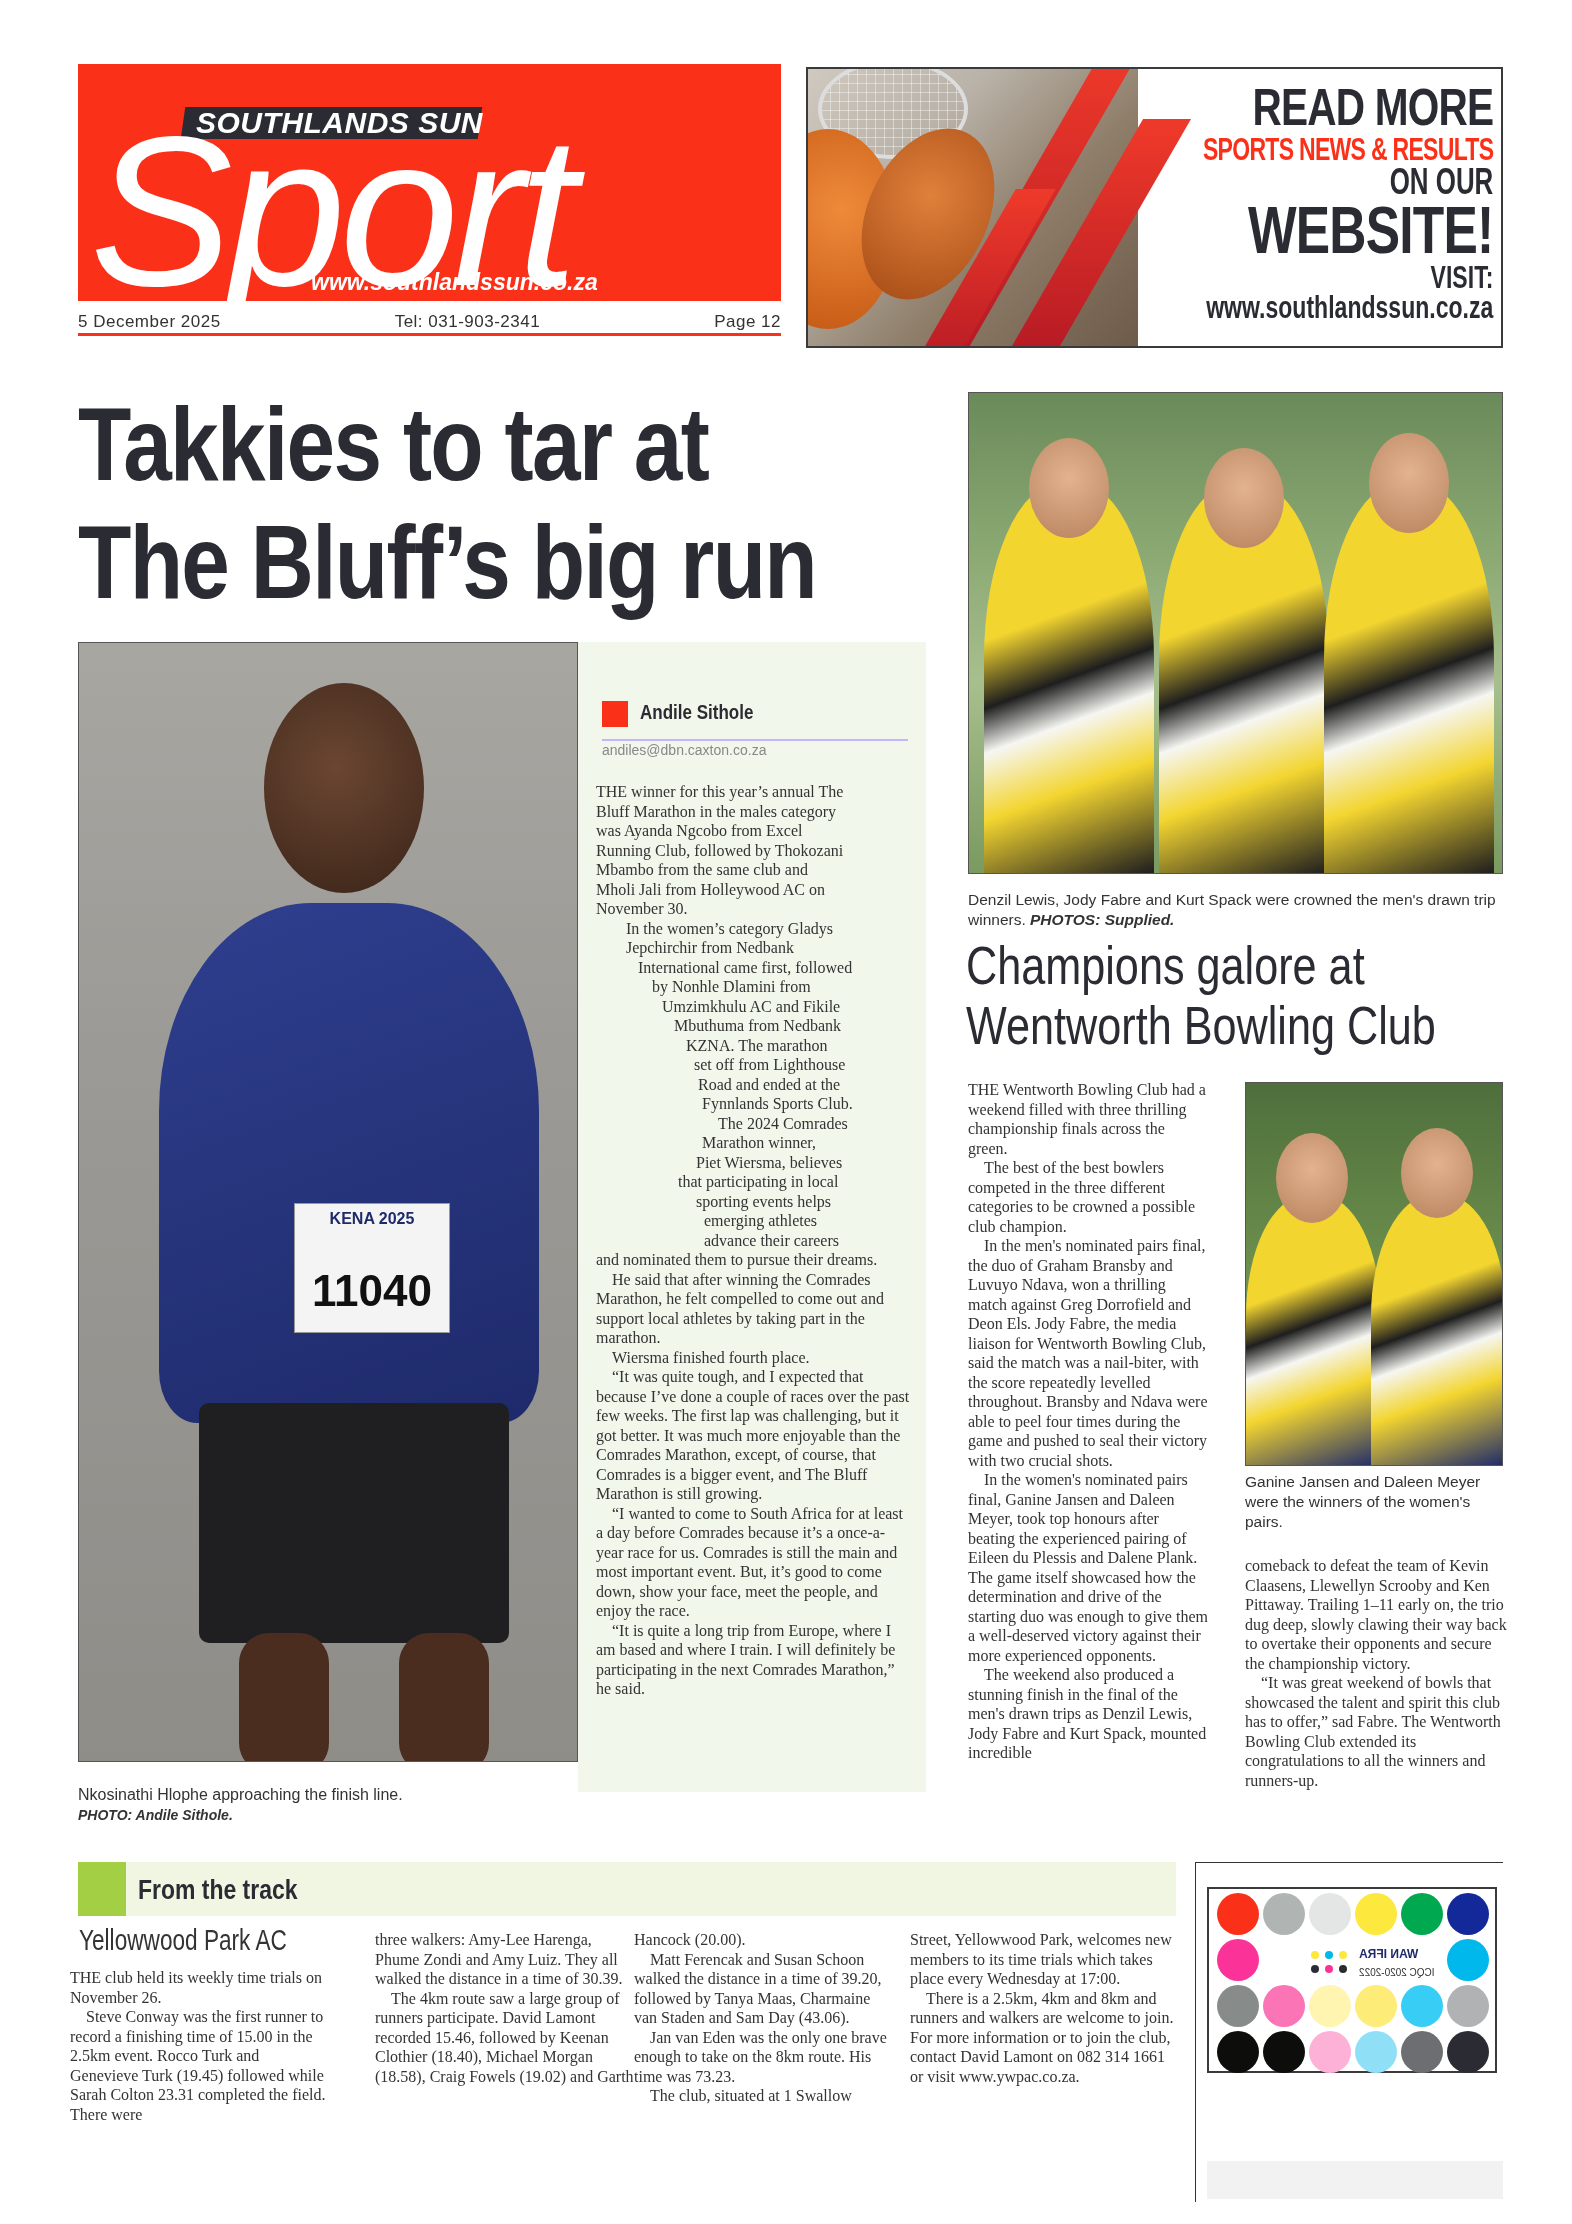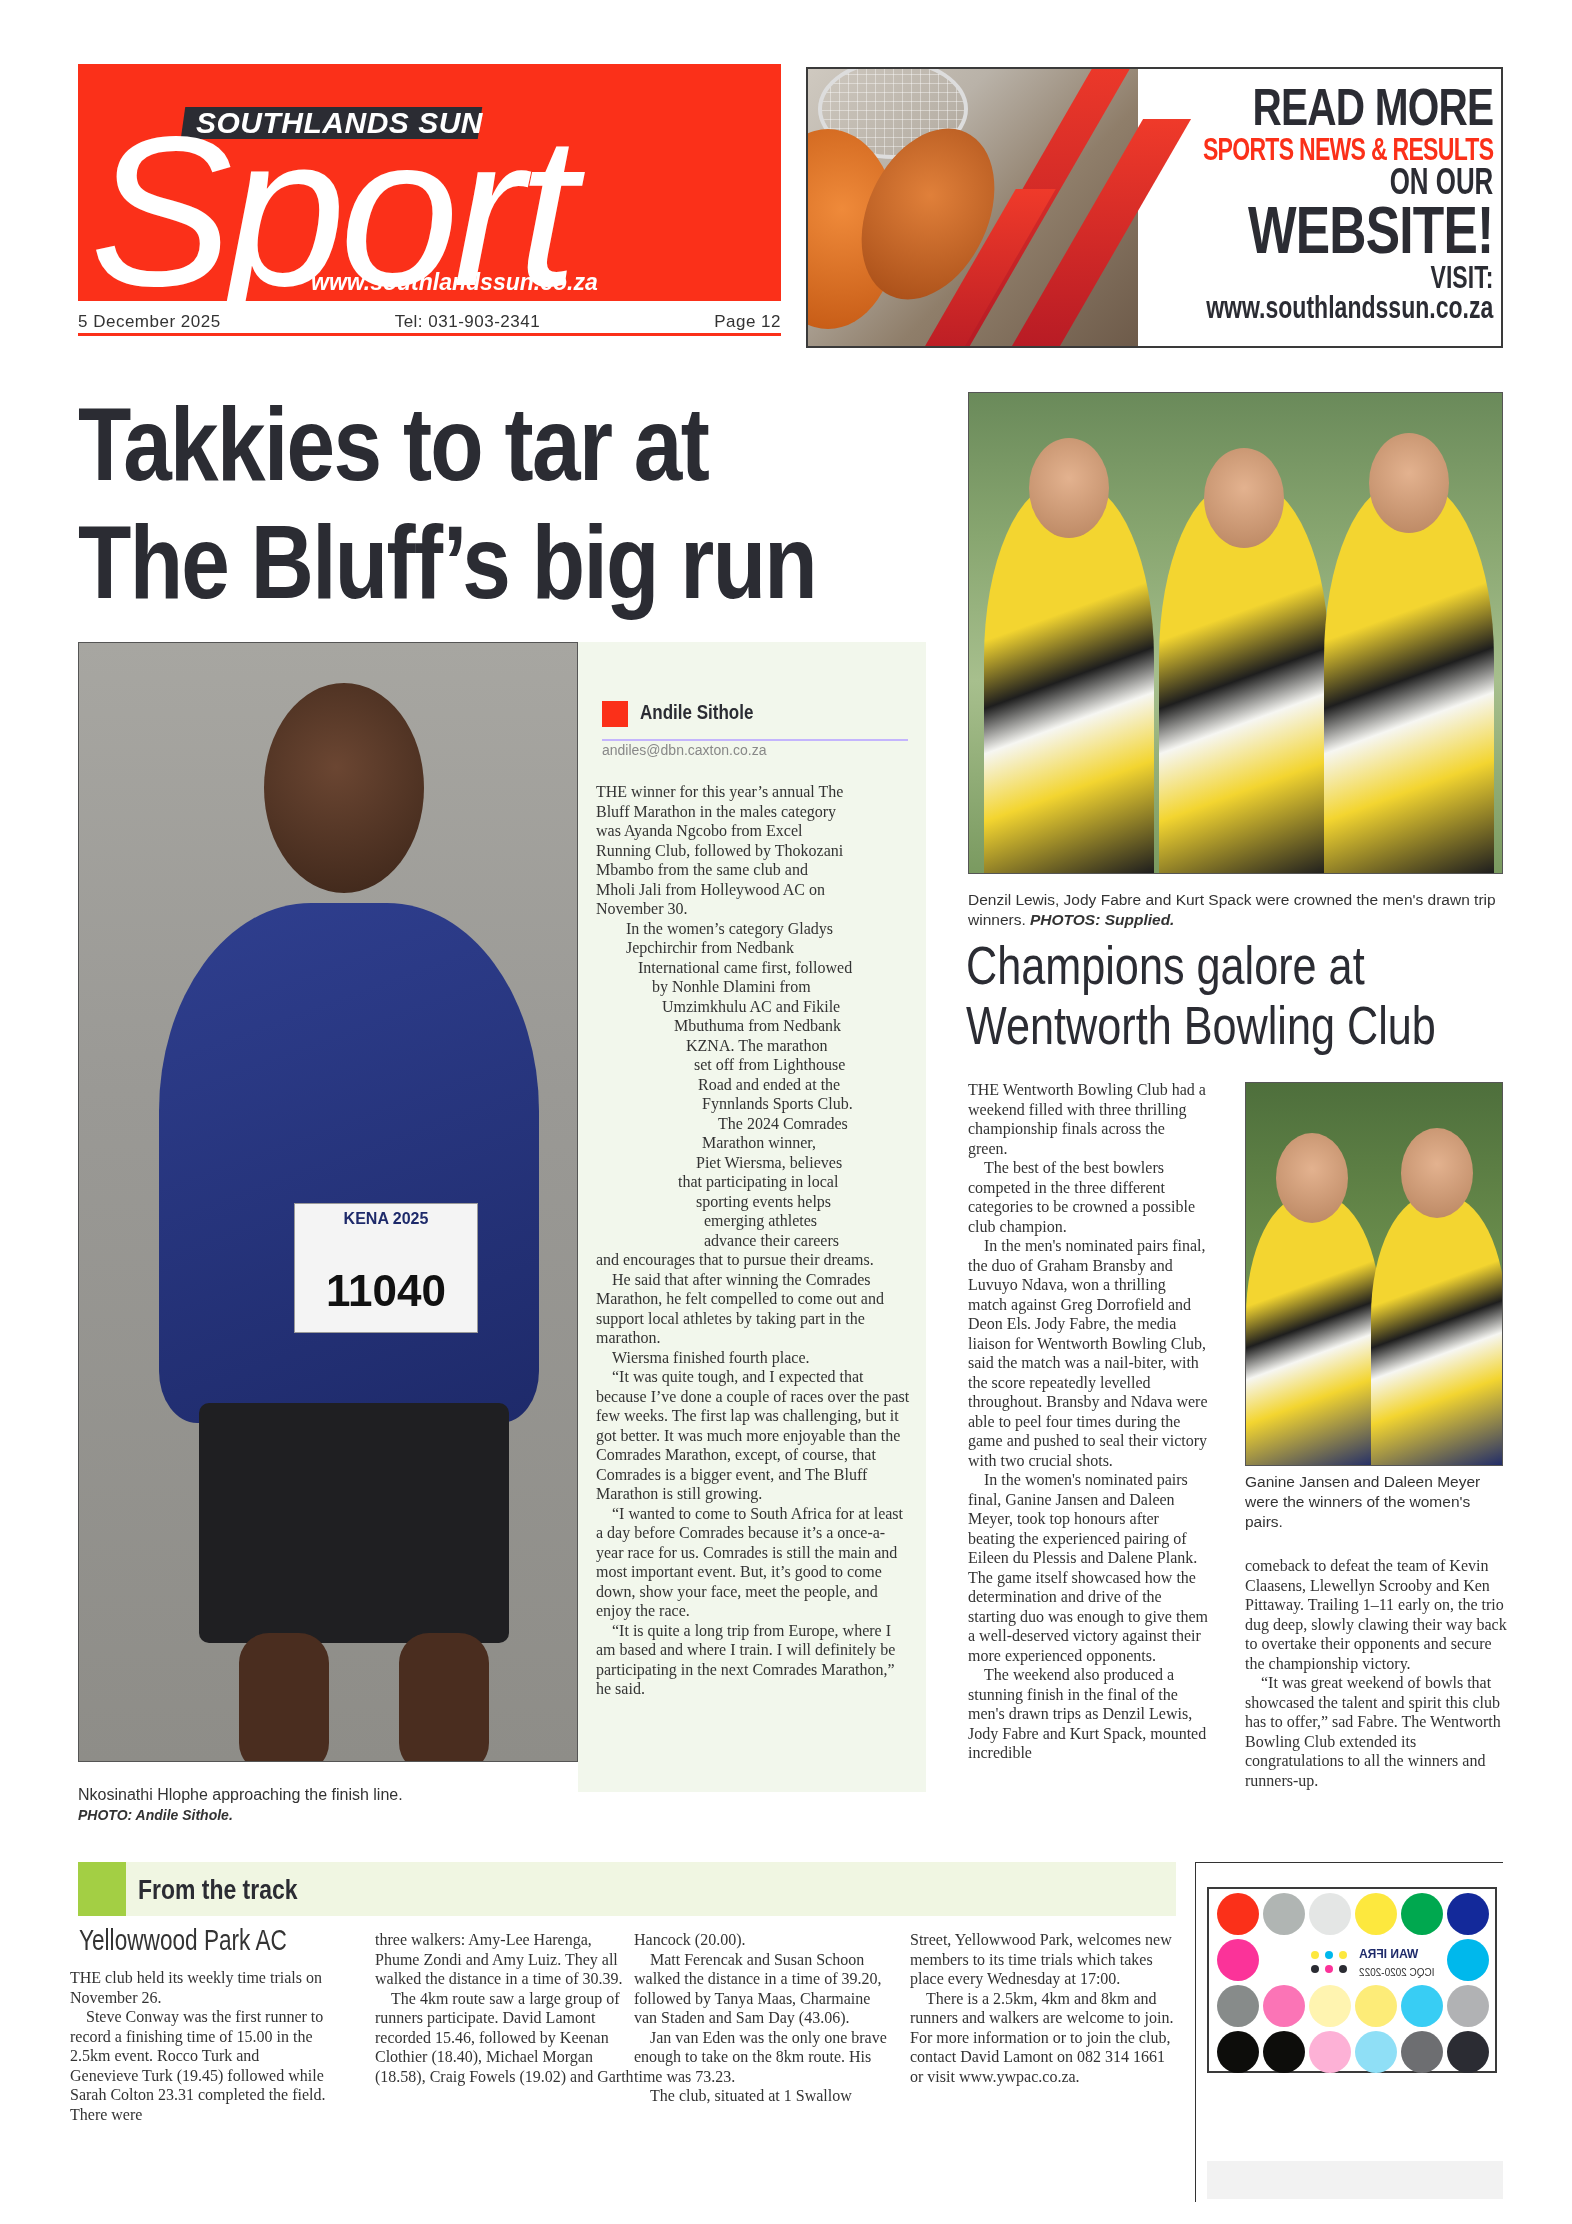--- a/index.html
+++ b/index.html
@@ -32,21 +32,21 @@
   .ad-l6 { font-size: 32px; color: #2b2c33; transform: scaleX(0.72); transform-origin: right; }
 
   
   .headline { left: 78px; top: 385px; width: 860px; font-family: "Liberation Sans", sans-serif; font-weight: bold; font-size: 104px; line-height: 118px; color: #2b2c33; letter-spacing: -2px; transform: scaleX(0.84); transform-origin: left top; white-space: nowrap; }
 
   
   .photo-runner { left: 78px; top: 642px; width: 500px; height: 1120px; border: 1px solid #555; overflow: hidden; background: linear-gradient(180deg, #a7a6a1 0%, #9a9995 40%, #8e8d88 100%); }
   .runner-body { position: absolute; left: 80px; top: 260px; width: 380px; height: 520px; border-radius: 40% 40% 10% 10%; background: linear-gradient(160deg, #2f3f8f, #1e2a6a); }
   .runner-head { position: absolute; left: 185px; top: 40px; width: 160px; height: 210px; border-radius: 50%; background: radial-gradient(circle at 45% 40%, #6b4632, #3a2418); }
   .runner-shorts { position: absolute; left: 120px; top: 760px; width: 310px; height: 240px; border-radius: 10px; background: #1f1f22; }
-  .runner-bib { position: absolute; left: 215px; top: 560px; width: 184px; height: 130px; background: #f4f4f4; border: 1px solid #999; font-family: "Liberation Sans", sans-serif; font-weight: bold; font-size: 44px; color: #111; text-align: center; padding-top: 62px; }
+  .runner-bib { position: absolute; left: 215px; top: 560px; width: 156px; height: 130px; background: #f4f4f4; border: 1px solid #999; font-family: "Liberation Sans", sans-serif; font-weight: bold; font-size: 44px; color: #111; text-align: center; padding-top: 62px; }
   .runner-bib-top { position: absolute; left: 0; right: 0; top: 6px; font-size: 16px; color: #1e2a6a; }
   .runner-leg { position: absolute; top: 990px; width: 90px; height: 140px; background: #4a2d1f; border-radius: 30px; }
 
   .caption-runner { left: 78px; top: 1785px; width: 500px; font-family: "Liberation Sans", sans-serif; font-size: 16px; line-height: 20px; color: #333; }
   .caption-credit { font-weight: bold; font-style: italic; font-size: 14px; }
 
   
   .article-box { left: 578px; top: 642px; width: 348px; height: 1150px; background: #f2f7ec; }
   .byline { left: 602px; top: 701px; width: 306px; height: 40px; border-bottom: 2px solid #c4b5fd; }
   .byline-mark { position: absolute; left: 0; top: 0; width: 26px; height: 26px; background: #fb3019; }
@@ -174,21 +174,21 @@
   <span class="wrap-line" style="padding-left:98px">set off from Lighthouse</span>
   <span class="wrap-line" style="padding-left:102px">Road and ended at the</span>
   <span class="wrap-line" style="padding-left:106px">Fynnlands Sports Club.</span>
   <span class="wrap-line" style="padding-left:122px">The 2024 Comrades</span>
   <span class="wrap-line" style="padding-left:106px">Marathon winner,</span>
   <span class="wrap-line" style="padding-left:100px">Piet Wiersma, believes</span>
   <span class="wrap-line" style="padding-left:82px">that participating in local</span>
   <span class="wrap-line" style="padding-left:100px">sporting events helps</span>
   <span class="wrap-line" style="padding-left:108px">emerging athletes</span>
   <span class="wrap-line" style="padding-left:108px">advance their careers</span>
-  <p class="first">and encourages that to pursue their dreams.</p>
+  <p class="first">and nominated them to pursue their dreams.</p>
   <p>He said that after winning the Comrades Marathon, he felt compelled to come out and support local athletes by taking part in the marathon.</p>
   <p>Wiersma finished fourth place.</p>
   <p>“It was quite tough, and I expected that because I’ve done a couple of races over the past few weeks. The first lap was challenging, but it got better. It was much more enjoyable than the Comrades Marathon, except, of course, that Comrades is a bigger event, and The Bluff Marathon is still growing.</p>
   <p>“I wanted to come to South Africa for at least a day before Comrades because it’s a once-a-year race for us. Comrades is still the main and most important event. But, it’s good to come down, show your face, meet the people, and enjoy the race.</p>
   <p>“It is quite a long trip from Europe, where I am based and where I train. I will definitely be participating in the next Comrades Marathon,” he said.</p>
 </div>
 
 <div class="abs photo-bowl1">
   <div class="man" style="left:15px;"></div>
   <div class="man-head" style="left:60px;top:45px;"></div>

